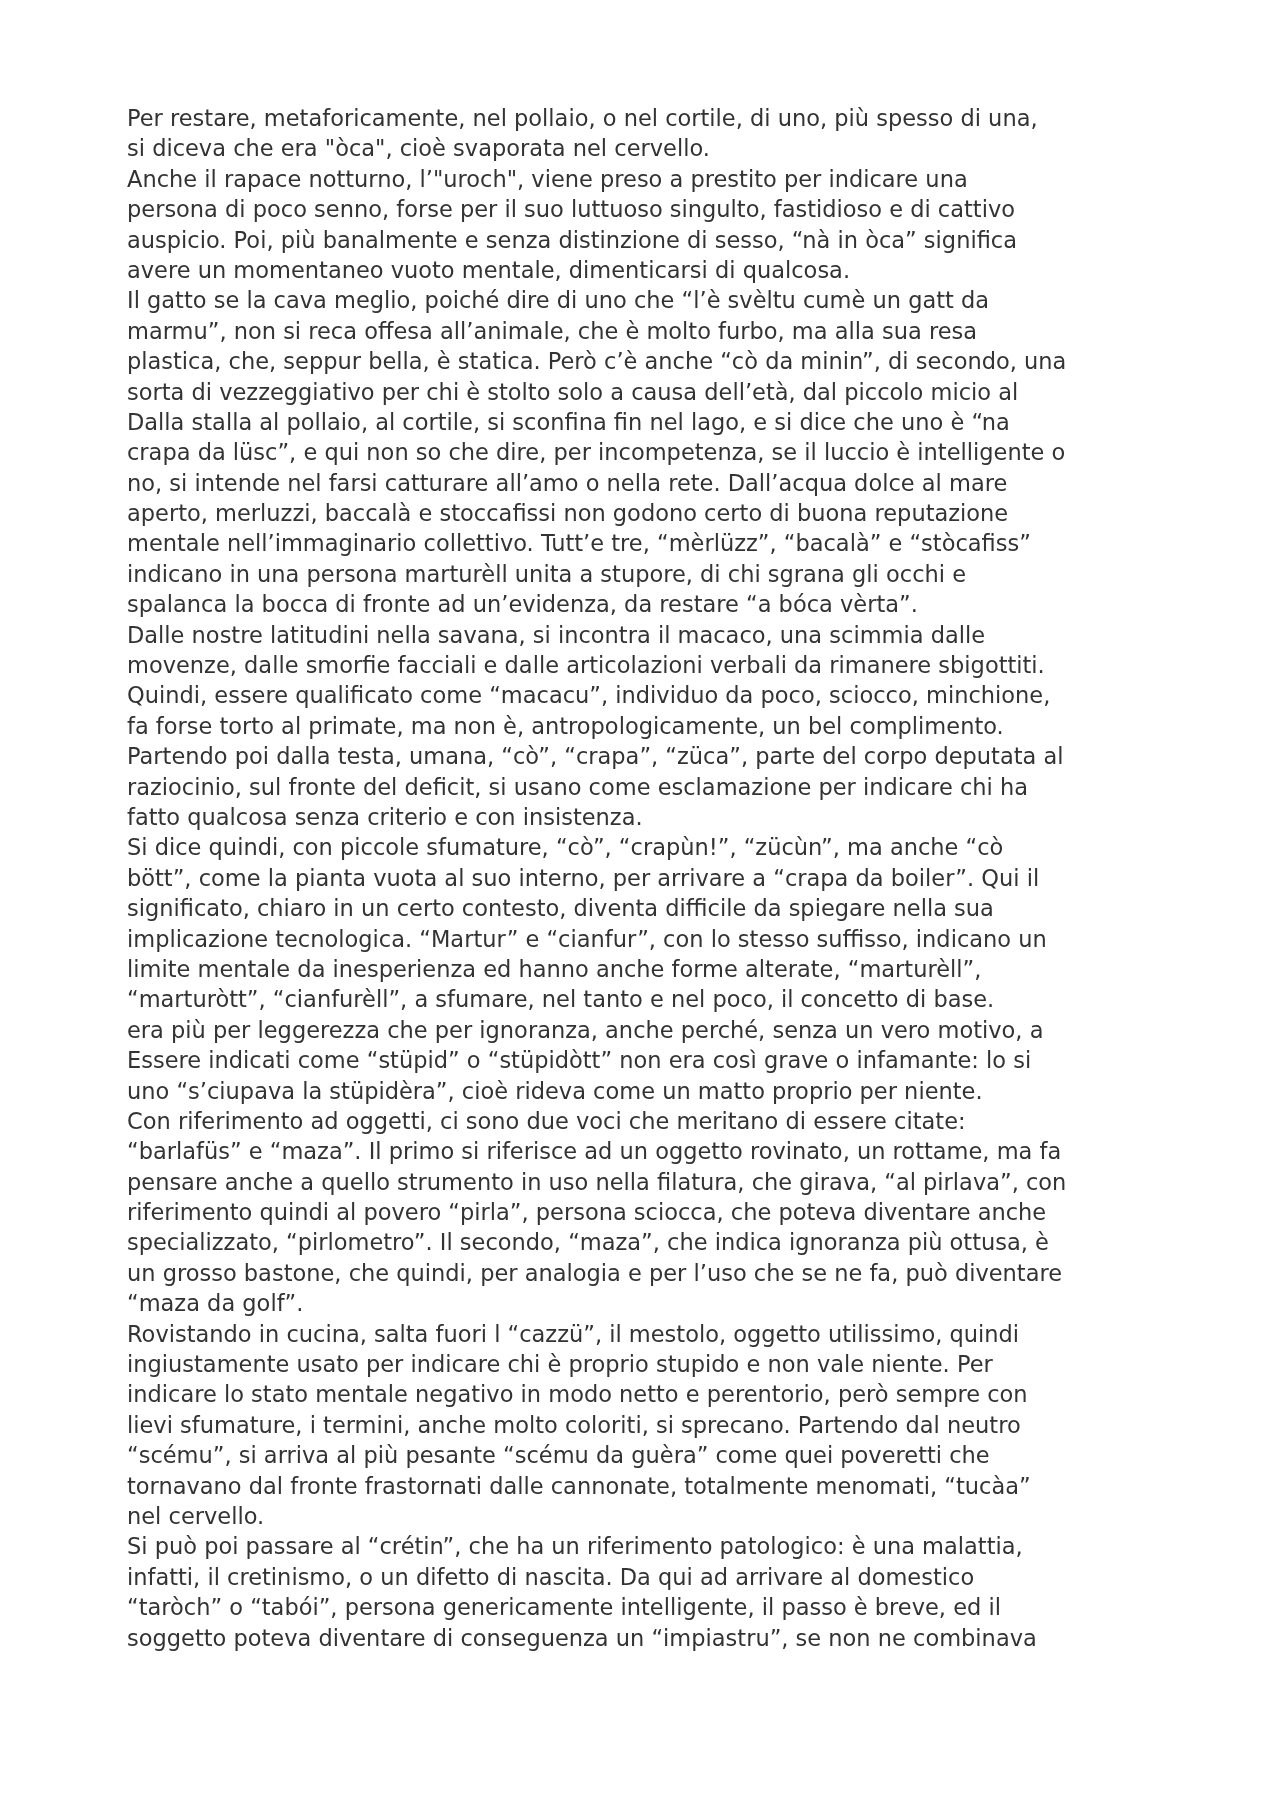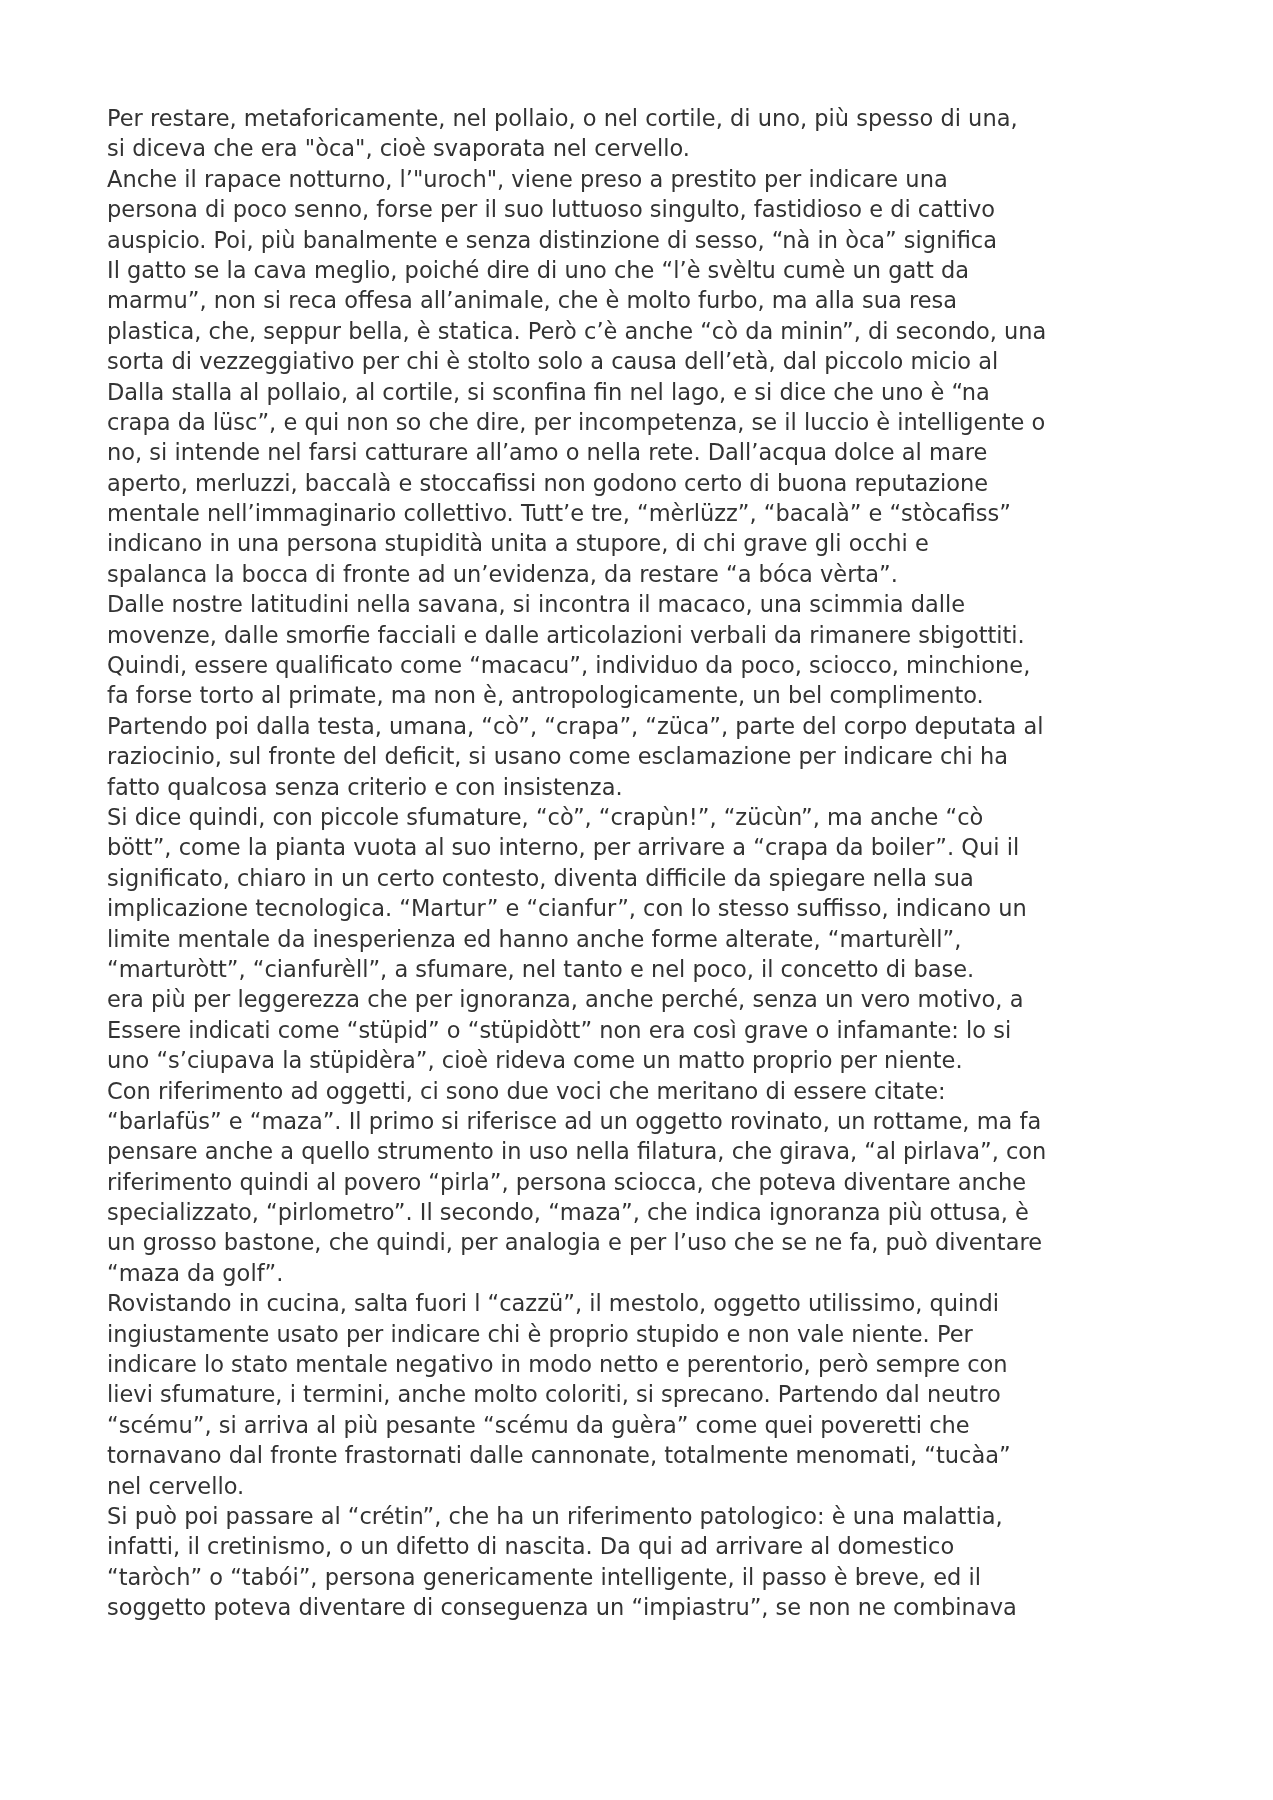--- a/index.html
+++ b/index.html
@@ -27,36 +27,37 @@
   }
   .text-line {
     white-space: pre;
     height: 30.4px;
   }
 </style>
 </head>
 <body>
 
 <div class="page" style="background: rgb(255, 255, 255);">
-  <div class="text-block" style="color: rgb(51, 51, 51);">
+  <div class="text-block" style="color: rgb(51, 51, 51); margin-left: 20px;">
       <div class="text-line">Per restare, metaforicamente, nel pollaio, o nel cortile, di uno, più spesso di una,</div>
       <div class="text-line">si diceva che era "òca", cioè svaporata nel cervello.</div>
       <div class="text-line">Anche il rapace notturno, l’"uroch", viene preso a prestito per indicare una</div>
       <div class="text-line">persona di poco senno, forse per il suo luttuoso singulto, fastidioso e di cattivo</div>
       <div class="text-line">auspicio. Poi, più banalmente e senza distinzione di sesso, “nà in òca” significa</div>
+      <div class="text-line">avere un momentaneo vuoto mentale, dimenticarsi di qualcosa.</div>
       <div class="text-line">Il gatto se la cava meglio, poiché dire di uno che “l’è svèltu cumè un gatt da</div>
       <div class="text-line">marmu”, non si reca offesa all’animale, che è molto furbo, ma alla sua resa</div>
       <div class="text-line">plastica, che, seppur bella, è statica. Però c’è anche “cò da minin”, di secondo, una</div>
       <div class="text-line">sorta di vezzeggiativo per chi è stolto solo a causa dell’età, dal piccolo micio al</div>
       <div class="text-line">Dalla stalla al pollaio, al cortile, si sconfina fin nel lago, e si dice che uno è “na</div>
       <div class="text-line">crapa da lüsc”, e qui non so che dire, per incompetenza, se il luccio è intelligente o</div>
       <div class="text-line">no, si intende nel farsi catturare all’amo o nella rete. Dall’acqua dolce al mare</div>
       <div class="text-line">aperto, merluzzi, baccalà e stoccafissi non godono certo di buona reputazione</div>
       <div class="text-line">mentale nell’immaginario collettivo. Tutt’e tre, “mèrlüzz”, “bacalà” e “stòcafiss”</div>
-      <div class="text-line">indicano in una persona stupidità unita a stupore, di chi grave gli occhi e</div>
+      <div class="text-line">indicano in una persona marturèll unita a stupore, di chi sgrana gli occhi e</div>
       <div class="text-line">spalanca la bocca di fronte ad un’evidenza, da restare “a bóca vèrta”.</div>
       <div class="text-line">Dalle nostre latitudini nella savana, si incontra il macaco, una scimmia dalle</div>
       <div class="text-line">movenze, dalle smorfie facciali e dalle articolazioni verbali da rimanere sbigottiti.</div>
       <div class="text-line">Quindi, essere qualificato come “macacu”, individuo da poco, sciocco, minchione,</div>
       <div class="text-line">fa forse torto al primate, ma non è, antropologicamente, un bel complimento.</div>
       <div class="text-line">Partendo poi dalla testa, umana, “cò”, “crapa”, “züca”, parte del corpo deputata al</div>
       <div class="text-line">raziocinio, sul fronte del deficit, si usano come esclamazione per indicare chi ha</div>
       <div class="text-line">fatto qualcosa senza criterio e con insistenza.</div>
       <div class="text-line">Si dice quindi, con piccole sfumature, “cò”, “crapùn!”, “zücùn”, ma anche “cò</div>
       <div class="text-line">bött”, come la pianta vuota al suo interno, per arrivare a “crapa da boiler”. Qui il</div>

